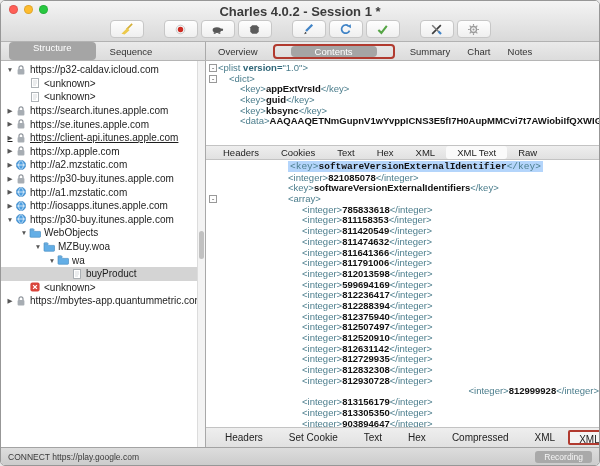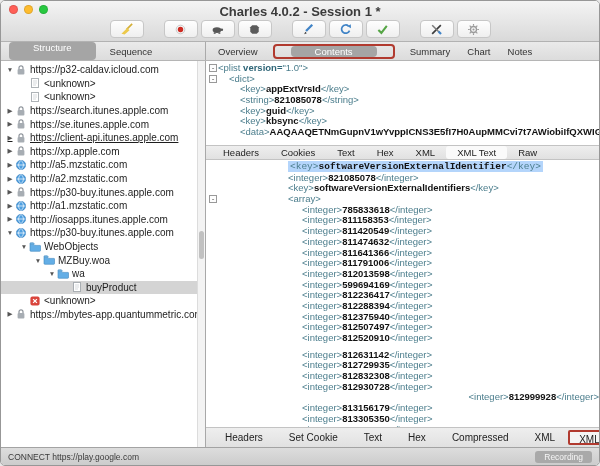--- a/index.html
+++ b/index.html
@@ -267,30 +267,20 @@
           <span>https://xp.apple.com</span>
         </div>
         <div class="tree-row" style="padding-left: 4px;">
           <span class="disc">▶</span>
           <span class="ticon">
             <svg width="12" height="12" viewBox="0 0 12 12">
               <circle cx="6" cy="6" r="4.6" fill="#4e9fe0" stroke="#2f7cbe" stroke-width="0.7"></circle>
               <path d="M1.4 6h9.2 M6 1.4c-3.2 2.8-3.2 6.4 0 9.2 M6 1.4c3.2 2.8 3.2 6.4 0 9.2" stroke="#ffffff" stroke-width="0.7" fill="none"></path>
             </svg>
           </span>
-          <span>http://a5.mzstatic.com</span>
-        </div>
-        <div class="tree-row" style="padding-left: 4px;">
-          <span class="disc">▶</span>
-          <span class="ticon">
-            <svg width="12" height="12" viewBox="0 0 12 12">
-              <circle cx="6" cy="6" r="4.6" fill="#4e9fe0" stroke="#2f7cbe" stroke-width="0.7"></circle>
-              <path d="M1.4 6h9.2 M6 1.4c-3.2 2.8-3.2 6.4 0 9.2 M6 1.4c3.2 2.8 3.2 6.4 0 9.2" stroke="#ffffff" stroke-width="0.7" fill="none"></path>
-            </svg>
-          </span>
           <span>http://a2.mzstatic.com</span>
         </div>
         <div class="tree-row" style="padding-left: 4px;">
           <span class="disc">▶</span>
           <span class="ticon">
             <svg width="12" height="12" viewBox="0 0 12 12">
               <path d="M4 5.2V3.8a2 2 0 0 1 4 0v1.4" stroke="#8d939a" fill="none" stroke-width="1.2"></path>
               <rect x="2.6" y="5" width="6.8" height="5.4" rx="1" fill="#a7adb3"></rect>
             </svg>
           </span>
@@ -386,21 +376,20 @@
           </span>
           <span>https://mbytes-app.quantummetric.com</span>
         </div>
       </div>
 
     <div class="rightpane">
       <div class="xpanel req-panel" id="req-panel">
           <div class="xline" style="padding-left: 12px;"><span class="fold">-</span><span class="xt">&lt;plist </span><span class="xa">version=</span><span class="xt">"1.0"&gt;</span></div>
           <div class="xline" style="padding-left: 23px;"><span class="fold">-</span><span class="xt">&lt;dict&gt;</span></div>
           <div class="xline" style="padding-left: 34px;"><span class="xt">&lt;key&gt;</span><span class="xv">appExtVrsId</span><span class="xt">&lt;/key&gt;</span></div>
-          <div class="xline" style="padding-left: 34px;"><span class="xt">&lt;string&gt;</span><span class="xv">821085078</span><span class="xt">&lt;/string&gt;</span></div>
           <div class="xline" style="padding-left: 34px;"><span class="xt">&lt;key&gt;</span><span class="xv">guid</span><span class="xt">&lt;/key&gt;</span></div>
           <div class="xline" style="padding-left: 34px;"><span class="xt">&lt;key&gt;</span><span class="xv">kbsync</span><span class="xt">&lt;/key&gt;</span></div>
           <div class="xline" style="padding-left: 34px;"><span class="xt">&lt;data&gt;</span><span class="xv">AAQAAQETNmGupnV1wYvppICNS3E5fI7H0AupMMCvi7t7AWiobiIfQXWIG5Dz12f3wQX9qK0</span></div>
         </div>
       <div class="vtabs" id="req-tabs">
           <span class="vtab">Headers</span>
           <span class="vtab">Cookies</span>
           <span class="vtab">Text</span>
           <span class="vtab">Hex</span>
           <span class="vtab">XML</span>
@@ -418,21 +407,21 @@
           <div class="xline" style="padding-left: 96px;"><span class="xt">&lt;integer&gt;</span><span class="xv">811474632</span><span class="xt">&lt;/integer&gt;</span></div>
           <div class="xline" style="padding-left: 96px;"><span class="xt">&lt;integer&gt;</span><span class="xv">811641366</span><span class="xt">&lt;/integer&gt;</span></div>
           <div class="xline" style="padding-left: 96px;"><span class="xt">&lt;integer&gt;</span><span class="xv">811791006</span><span class="xt">&lt;/integer&gt;</span></div>
           <div class="xline" style="padding-left: 96px;"><span class="xt">&lt;integer&gt;</span><span class="xv">812013598</span><span class="xt">&lt;/integer&gt;</span></div>
           <div class="xline" style="padding-left: 96px;"><span class="xt">&lt;integer&gt;</span><span class="xv">599694169</span><span class="xt">&lt;/integer&gt;</span></div>
           <div class="xline" style="padding-left: 96px;"><span class="xt">&lt;integer&gt;</span><span class="xv">812236417</span><span class="xt">&lt;/integer&gt;</span></div>
           <div class="xline" style="padding-left: 96px;"><span class="xt">&lt;integer&gt;</span><span class="xv">812288394</span><span class="xt">&lt;/integer&gt;</span></div>
           <div class="xline" style="padding-left: 96px;"><span class="xt">&lt;integer&gt;</span><span class="xv">812375940</span><span class="xt">&lt;/integer&gt;</span></div>
           <div class="xline" style="padding-left: 96px;"><span class="xt">&lt;integer&gt;</span><span class="xv">812507497</span><span class="xt">&lt;/integer&gt;</span></div>
           <div class="xline" style="padding-left: 96px;"><span class="xt">&lt;integer&gt;</span><span class="xv">812520910</span><span class="xt">&lt;/integer&gt;</span></div>
-          <div class="xline" style="padding-left: 96px; margin-top: 6px;"><span class="xt">&lt;integer&gt;</span><span class="xv">812631142</span><span class="xt">&lt;/integer&gt;</span></div>
+          <div class="xline" style="padding-left: 96px;"><span class="xt">&lt;integer&gt;</span><span class="xv">812631142</span><span class="xt">&lt;/integer&gt;</span></div>
           <div class="xline" style="padding-left: 96px;"><span class="xt">&lt;integer&gt;</span><span class="xv">812729935</span><span class="xt">&lt;/integer&gt;</span></div>
           <div class="xline" style="padding-left: 96px;"><span class="xt">&lt;integer&gt;</span><span class="xv">812832308</span><span class="xt">&lt;/integer&gt;</span></div>
           <div class="xline" style="padding-left: 96px;"><span class="xt">&lt;integer&gt;</span><span class="xv">812930728</span><span class="xt">&lt;/integer&gt;</span></div>
           <div class="xline" style="padding-left: 96px; text-align: right;"><span class="xt">&lt;integer&gt;</span><span class="xv">812999928</span><span class="xt">&lt;/integer&gt;</span></div>
           <div class="xline" style="padding-left: 96px;"><span class="xt">&lt;integer&gt;</span><span class="xv">813156179</span><span class="xt">&lt;/integer&gt;</span></div>
           <div class="xline" style="padding-left: 96px;"><span class="xt">&lt;integer&gt;</span><span class="xv">813305350</span><span class="xt">&lt;/integer&gt;</span></div>
           <div class="xline" style="padding-left: 96px;"><span class="xt">&lt;integer&gt;</span><span class="xv">903894647</span><span class="xt">&lt;/integer&gt;</span></div>
           <div class="xline" style="padding-left: 96px;"><span class="xt">&lt;integer&gt;</span><span class="xv">813870370</span><span class="xt">&lt;/integer&gt;</span></div>
         </div>
       <div class="vtabs vtabs-bottom" id="resp-tabs">

